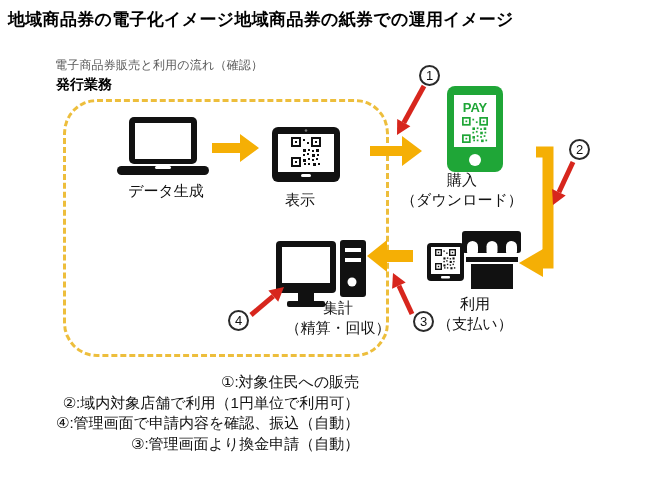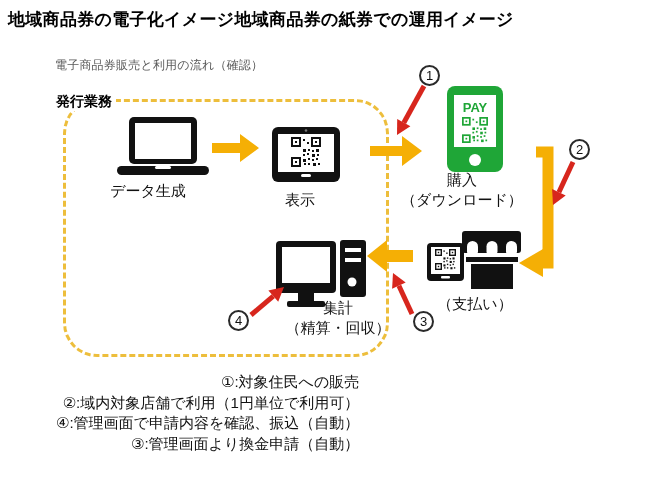--- a/index.html
+++ b/index.html
@@ -7,21 +7,21 @@
     position:relative;width:650px;height:487px;background:#fff;overflow:hidden;
     font-family:"Liberation Sans","DejaVu Sans",sans-serif;color:#111;border-radius:12px;
   }
   .abs{position:absolute;}
   .title{
     left:8px;top:8px;width:636px;font-size:17px;font-weight:bold;
     letter-spacing:.3px;color:#000;
   }
   .subtitle{left:55px;top:57px;font-size:12px;color:#595959;letter-spacing:.2px;}
   .issuing-label{
-    left:54px;top:93px;font-size:14px;font-weight:bold;color:#000;
+    left:54px;top:76px;font-size:14px;font-weight:bold;color:#000;
     background:#fff;padding:0 4px 0 2px;z-index:3;
   }
   .dashed-box{
     left:63px;top:99px;width:320px;height:252px;
     border:3px dashed #EDBE3C;border-radius:34px;z-index:1;
   }
   .node-label{
     font-size:15px;line-height:20px;text-align:center;color:#111;z-index:3;
     white-space:nowrap;
   }
@@ -80,21 +80,21 @@
 
   <div class="abs dashed-box"></div>
   <div class="abs issuing-label">発行業務</div>
 
   <svg class="abs icon" style="left:117px;top:117px" width="92" height="59" viewBox="0 0 92 59">
     <rect x="12" y="0" width="68" height="47" rx="5" fill="#111"></rect>
     <rect x="18" y="6" width="56" height="36" fill="#fff"></rect>
     <rect x="0" y="49" width="92" height="9" rx="4.5" fill="#111"></rect>
     <rect x="38" y="49" width="16" height="3" rx="1.5" fill="#fff"></rect>
   </svg>
-  <div class="abs node-label" style="left:98px;top:181px;width:100px">データ生成</div>
+  <div class="abs node-label" style="left:116px;top:181px;width:100px">データ生成</div>
 
   <svg class="abs flow" style="left:212px;top:133px" width="48" height="30" viewBox="0 0 48 30">
     <polygon points="0,10 28,10 28,1 47,15 28,29 28,20 0,20" fill="#F5AF05"></polygon>
   </svg>
 
   <svg class="abs icon" style="left:272px;top:127px" width="68" height="55" viewBox="0 0 68 55">
     <rect x="0" y="0" width="68" height="55" rx="6" fill="#111"></rect>
     <rect x="6" y="7" width="56" height="38" fill="#fff"></rect>
     <circle cx="34" cy="3.5" r="1.3" fill="#777"></circle>
     <svg x="19" y="10" width="30" height="30" viewBox="0 0 30 30">
@@ -137,20 +137,21 @@
   </svg>
   <svg class="abs icon" style="left:460px;top:229px" width="64" height="62" viewBox="0 0 64 62">
     <rect x="2" y="2" width="59" height="22" rx="3" fill="#111"></rect>
     <rect x="7" y="12" width="11" height="16" rx="5.5" fill="#fff"></rect>
     <rect x="26.5" y="12" width="11" height="16" rx="5.5" fill="#fff"></rect>
     <rect x="46" y="12" width="11" height="16" rx="5.5" fill="#fff"></rect>
     <rect x="6" y="28" width="52" height="5" fill="#111"></rect>
     <rect x="11" y="35" width="42" height="25" fill="#111"></rect>
   </svg>
   <div class="abs node-label" style="left:410px;top:294px;width:130px">
+    <div>利用</div>
     <div>（支払い）</div>
   </div>
 
   <svg class="abs flow" style="left:367px;top:240px" width="46" height="32" viewBox="0 0 46 32">
     <polygon points="46,10 20,10 20,0 0,16 20,32 20,22 46,22" fill="#F5AF05"></polygon>
   </svg>
 
   <svg class="abs icon" style="left:274px;top:238px" width="94" height="70" viewBox="0 0 94 70">
     <rect x="2" y="3" width="60" height="52" rx="4" fill="#111"></rect>
     <rect x="8" y="9" width="48" height="36" fill="#fff"></rect>

